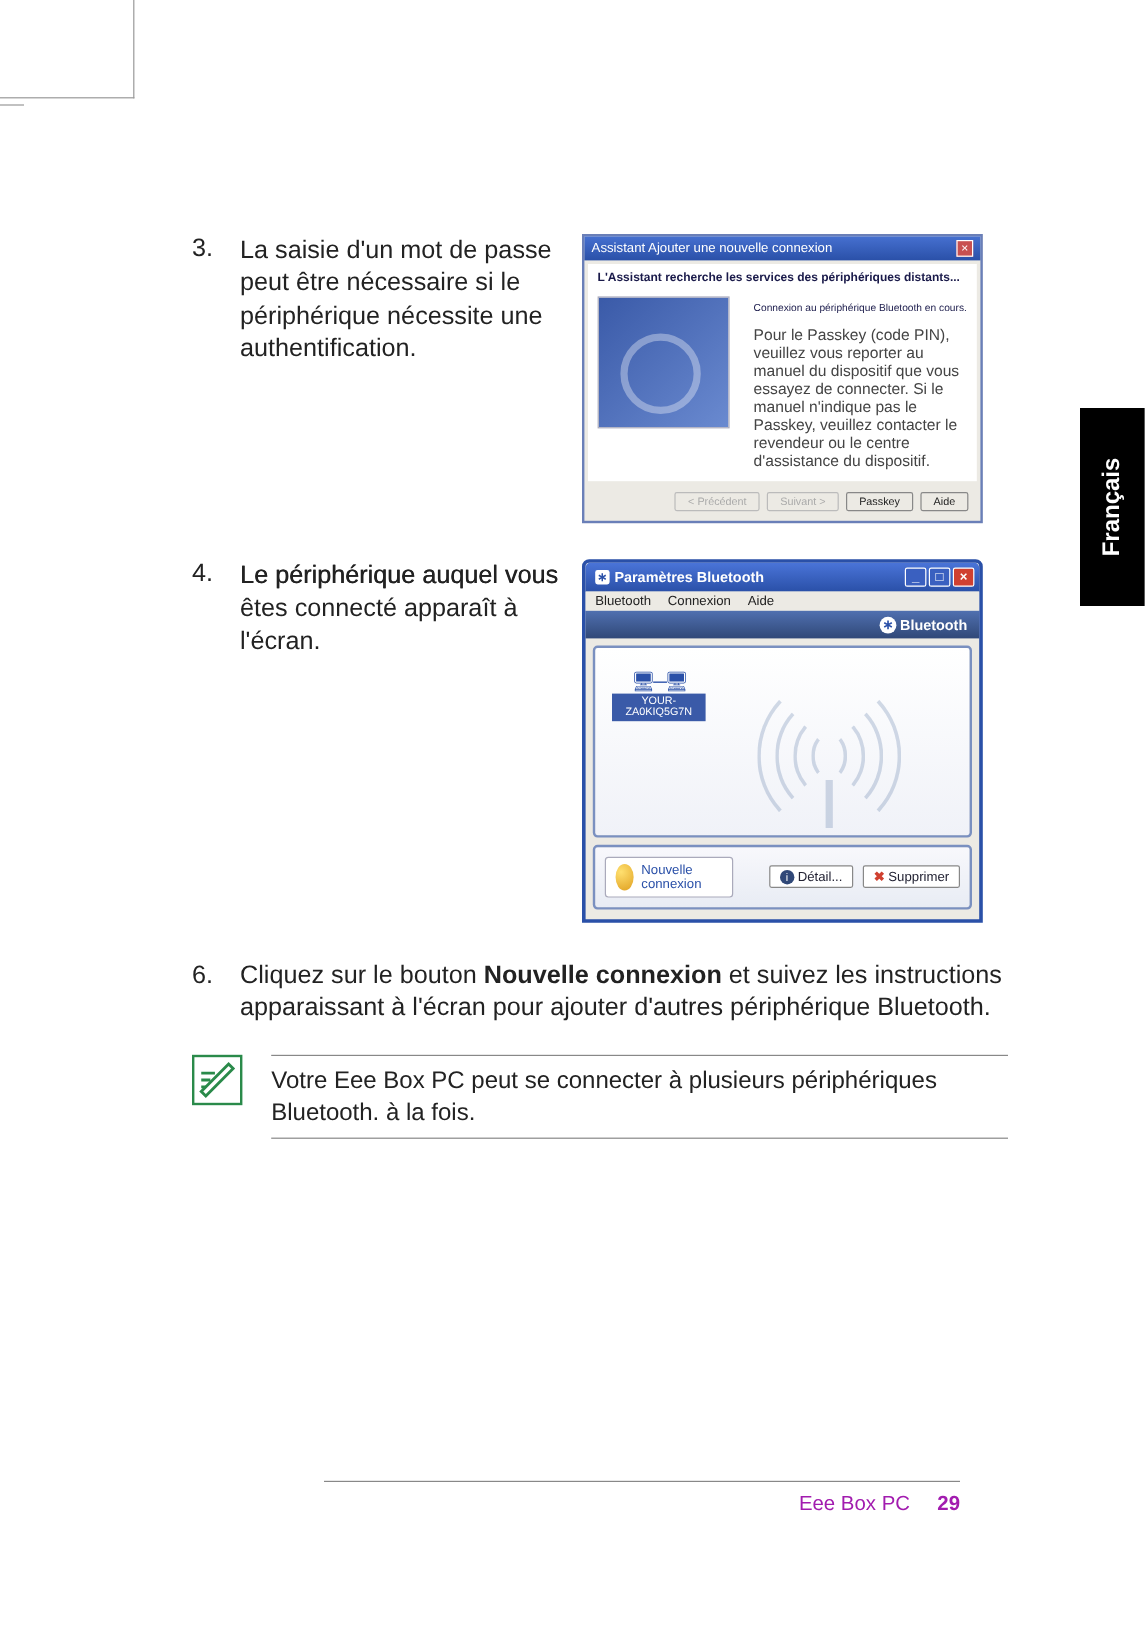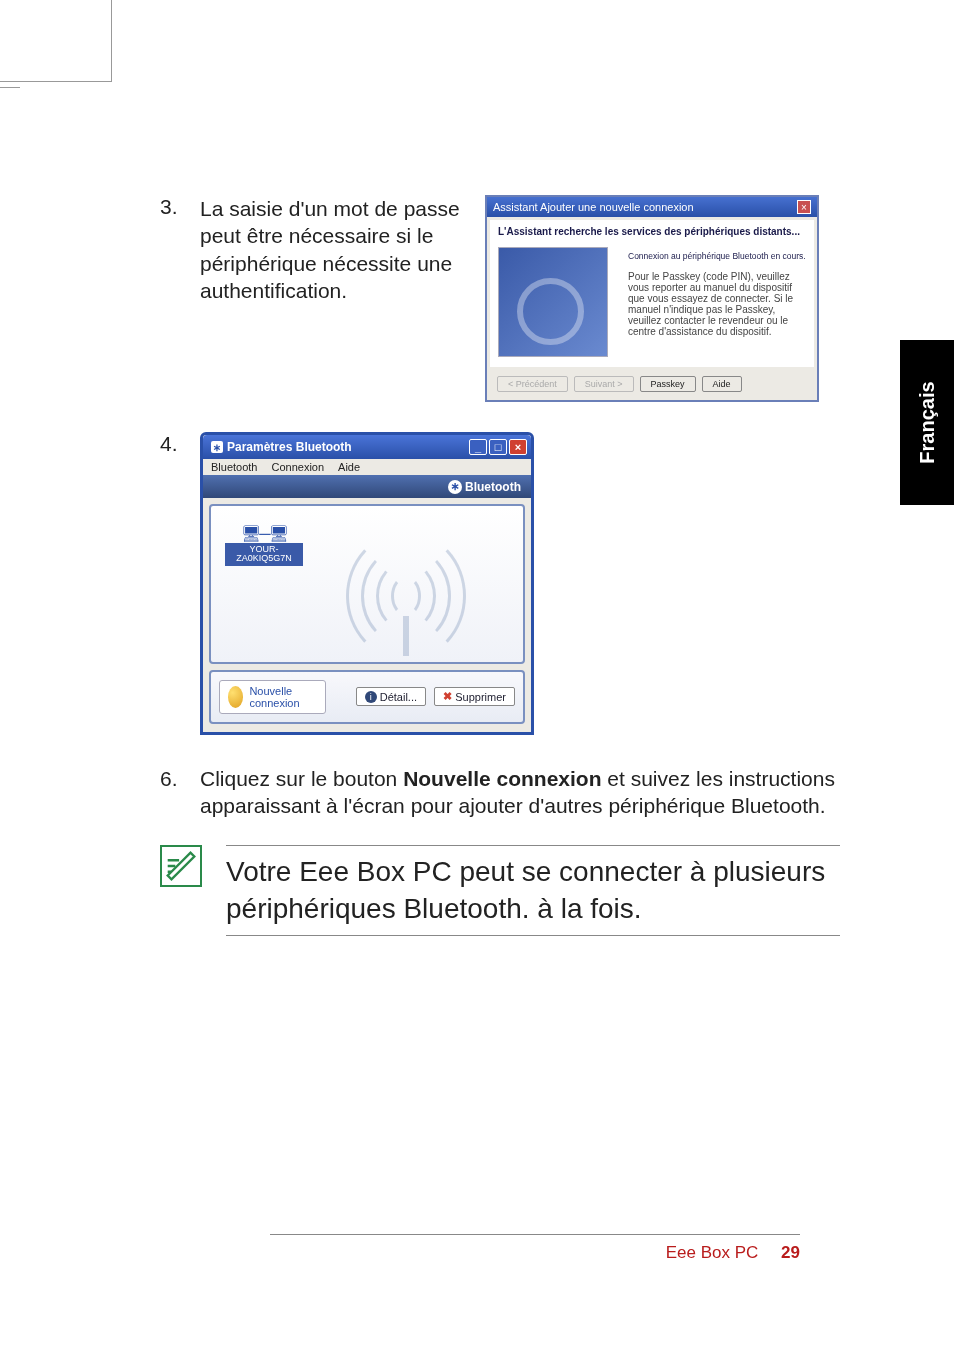--- a/index.html
+++ b/index.html
@@ -108,24 +108,24 @@
     width: 55px; height: 55px;
     border: 6px solid rgba(255,255,255,0.35);
     border-radius: 50%;
   }
   .dlg1-right {
     font-size: 8.5px;
     color: #1a1a4a;
   }
   .dlg1-right .line1 { margin: 4px 0 10px 0; }
   .dlg1-right .line2 { font-weight: bold; margin-bottom: 14px; }
-  .dlg1-right .line3 { font-size: 10px; color: #444; }
+  .dlg1-right .line3 { font-size: 13px; color: #444; }
   .dlg1-buttons {
     display: flex;
-    justify-content: flex-start;
+    justify-content: flex-end;
     gap: 6px;
     padding: 6px 10px 8px 10px;
   }
   .dlg-btn {
     font-size: 9px;
     padding: 2px 10px;
     border: 1px solid #888;
     background: #eceae4;
     border-radius: 2px;
   }
@@ -309,21 +309,21 @@
   }
   .note-icon {
     width: 42px; height: 42px;
     border: 2px solid #2a8a4a;
     position: relative;
     flex-shrink: 0;
   }
   .note-icon svg { width: 100%; height: 100%; }
   .note-text {
     flex: 1;
-    font-size: 28px;
+    font-size: 20px;
     line-height: 1.3;
     border-top: 1px solid #888;
     border-bottom: 1px solid #888;
     padding: 8px 0;
   }
 
   .lang-tab {
     position: absolute;
     right: 0;
     top: 340px;
@@ -344,21 +344,21 @@
 
   .footer {
     position: absolute;
     left: 160px;
     right: 90px;
     bottom: 100px;
     border-top: 1px solid #888;
     padding-top: 8px;
     text-align: right;
     font-size: 17px;
-    color: #b91c1c;
+    color: #a21caf;
   }
   .footer .pn { font-weight: bold; margin-left: 18px; }
 </style>
 </head>
 <body>
 
 <div class="crop-top"></div>
 <div class="crop-left"></div>
 
 <div class="lang-tab">
@@ -392,20 +392,23 @@
             <div class="dlg-btn disabled">Suivant &gt;</div>
             <div class="dlg-btn">Passkey</div>
             <div class="dlg-btn">Aide</div>
           </div>
         </div>
       </div>
     </div>
 
     <div class="step">
       <div class="step-num">4.</div>
+      <div class="step-text">
+        <span style="text-shadow:0.3px 0 0 currentColor;">Le périphérique auquel vous</span><span> êtes connecté apparaît à l'écran.</span>
+      </div>
       <div class="step-img">
         <div class="dlg2">
           <div class="dlg2-title">
             <div class="dlg2-title-left">
               <span class="bt-icon-small">∗</span>
               <span>Paramètres Bluetooth</span>
             </div>
             <div class="win-btns">
               <div class="win-btn">_</div>
               <div class="win-btn">□</div>

